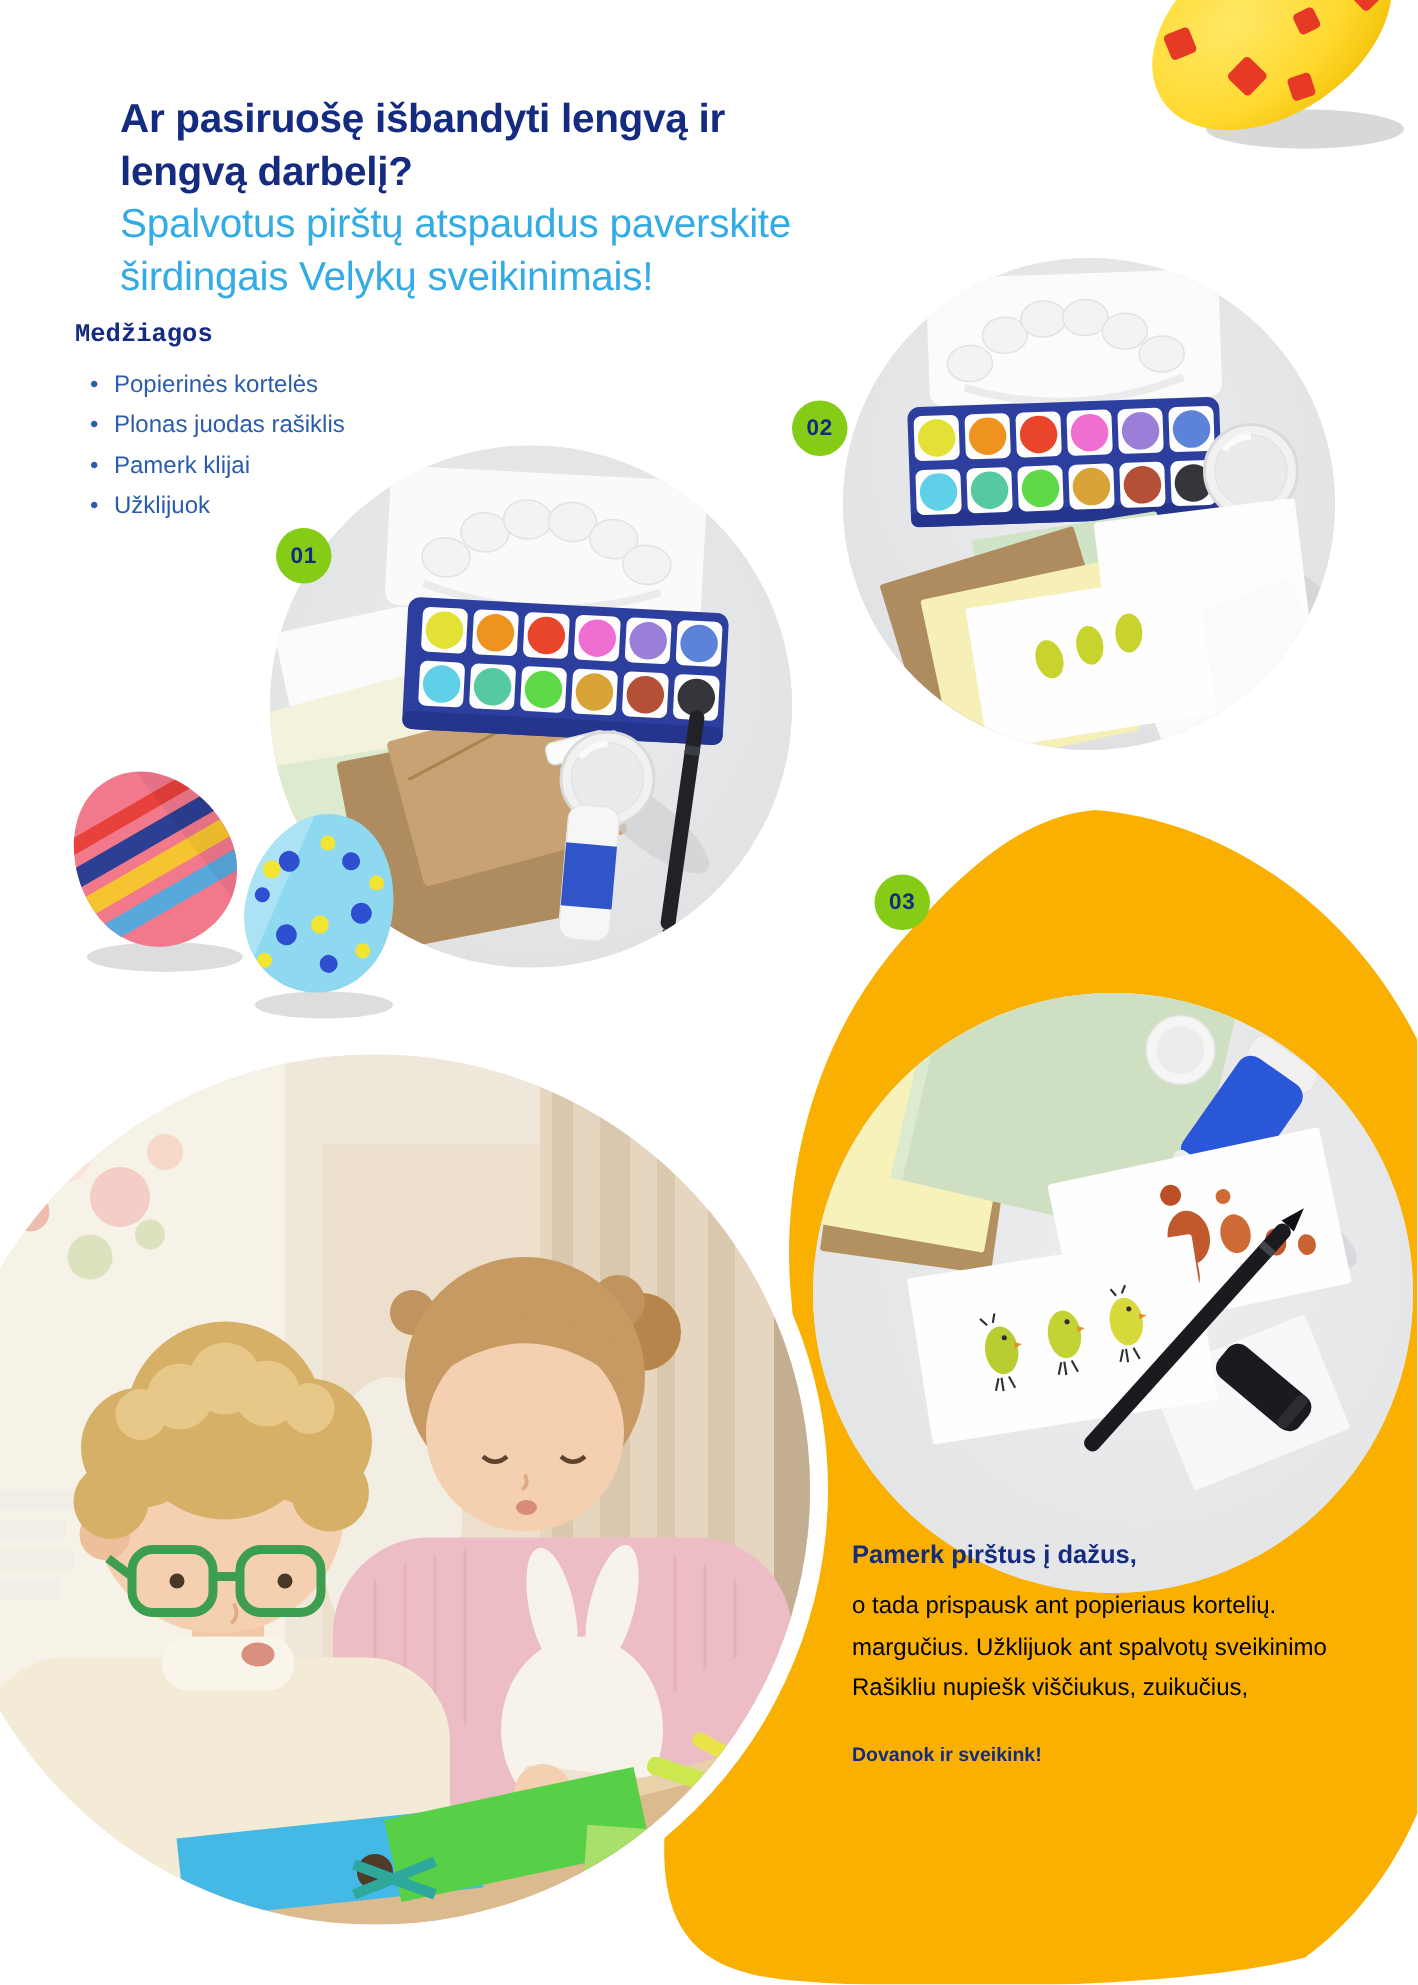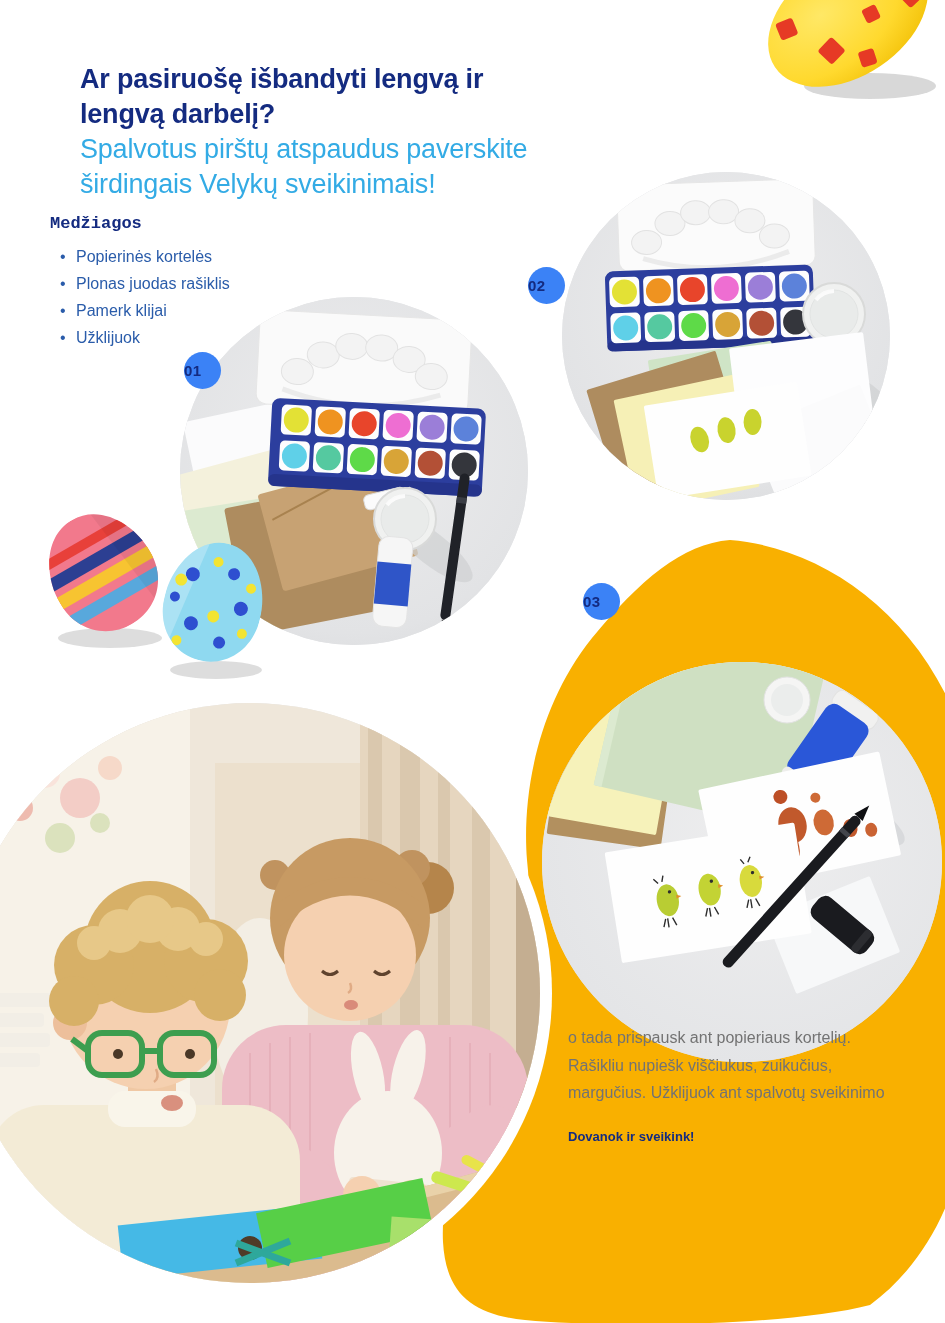--- a/index.html
+++ b/index.html
@@ -17,31 +17,31 @@
   .materials li{font-size:16px;line-height:27px;color:#2a5caa;white-space:nowrap;}
   .materials li .dot{display:inline-block;width:16px;color:#2a5caa;}
   
   .photo-circle{position:absolute;border-radius:50%;overflow:hidden;background:#e4e5e7;}
   #photo2{left:562px;top:172px;width:328px;height:328px;z-index:1;}
   #photo1{left:180px;top:297px;width:348px;height:348px;z-index:1;}
   #photo3{left:542px;top:662px;width:400px;height:400px;z-index:2;}
   #photo-kids{left:-40px;top:703px;width:580px;height:580px;z-index:2;box-shadow:0 0 0 12px #ffffff;}
   .photo-circle svg{display:block;width:100%;height:100%;}
   
-  .badge{position:absolute;width:37px;height:37px;border-radius:50%;background:#3b82f6;
-         display:flex;align-items:center;z-index:6;
+  .badge{position:absolute;width:37px;height:37px;border-radius:50%;background:#84cc16;
+         display:flex;align-items:center;justify-content:center;z-index:6;
          color:#142b80;font-weight:bold;font-size:15px;letter-spacing:0.5px;}
   #badge1{left:184px;top:352px;}
   #badge2{left:528px;top:267px;}
   #badge3{left:583px;top:583px;}
   
   #blob{left:430px;top:530px;width:530px;height:800px;z-index:1;}
   .instructions{position:absolute;left:568px;top:1024px;width:348px;z-index:4;}
   .instructions .lead{font-size:17px;font-weight:bold;color:#142b80;line-height:26px;margin:0 0 7px 0;white-space:nowrap;}
-  .instructions .body-line{font-size:16px;color:#737373;line-height:27.5px;white-space:nowrap;}
+  .instructions .body-line{font-size:16px;color:#000000;line-height:27.5px;white-space:nowrap;}
   .instructions .closing{font-size:13px;font-weight:bold;color:#142b80;margin-top:22px;white-space:nowrap;}
   
   #egg-top{left:748px;top:-62px;width:212px;height:170px;z-index:3;}
   #egg-striped{left:40px;top:510px;width:135px;height:140px;z-index:3;}
   #egg-dotted{left:156px;top:540px;width:120px;height:140px;z-index:3;}
 </style>
 </head>
 <body>
 
 <div class="page">
@@ -359,23 +359,24 @@
         <rect x="244" y="148" width="11" height="5" fill="#43454b"></rect>
       </g>
       <g transform="rotate(40 300 262)">
         <rect x="266" y="249" width="70" height="27" rx="9" fill="#1a1b1f"></rect>
         <rect x="322" y="249" width="8" height="27" rx="4" fill="#2c2d31"></rect>
       </g>
     </svg>
   </div>
 
   <section class="instructions">
+    <p class="lead">Pamerk pirštus į dažus,</p>
     <div class="body-line">o tada prispausk ant popieriaus kortelių.</div>
+    <div class="body-line">margučius. Užklijuok ant spalvotų sveikinimo</div>
     <div class="body-line">Rašikliu nupiešk viščiukus, zuikučius,</div>
-    <div class="body-line">margučius. Užklijuok ant spalvotų sveikinimo</div>
     <p class="closing">Dovanok ir sveikink!</p>
   </section>
 
   <div id="photo-kids" class="photo-circle">
     <svg viewBox="0 0 580 580">
       <rect width="580" height="580" fill="#efe7da"></rect>
       <rect x="0" y="0" width="230" height="580" fill="#f7f2e8"></rect>
       <rect x="255" y="60" width="160" height="420" fill="#ece0cd"></rect>
       <rect x="400" y="0" width="180" height="580" fill="#e6d6bf"></rect>
       <g opacity="0.8" fill="#d8c5aa">

